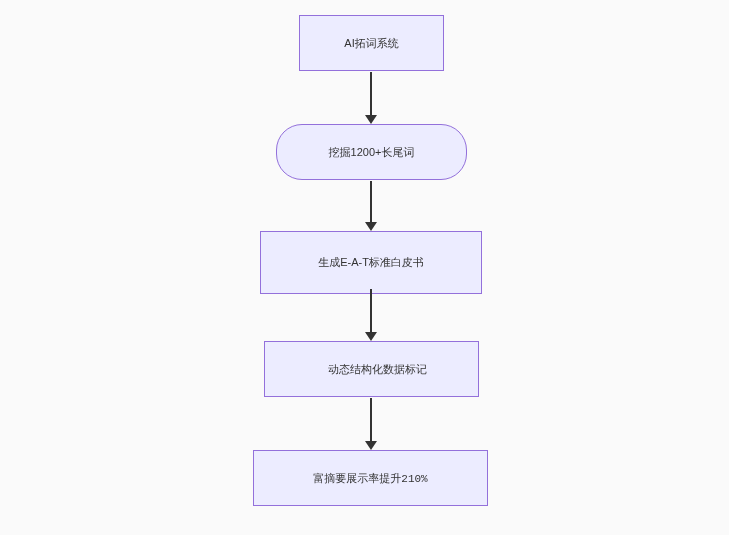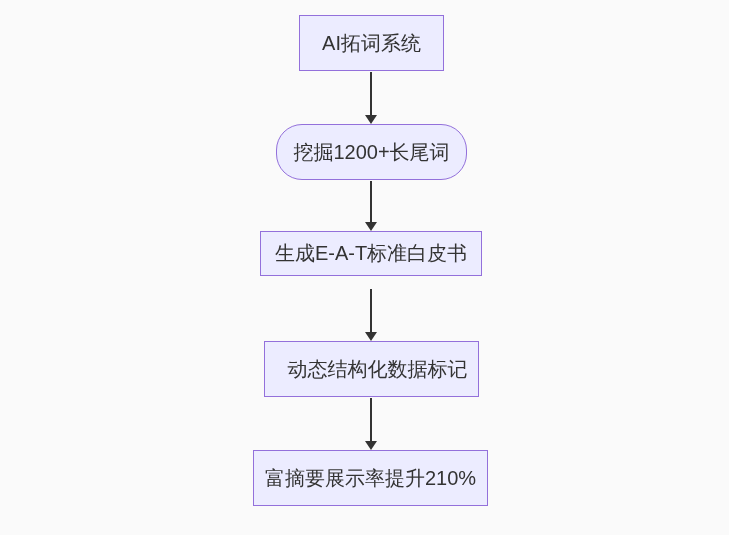--- a/index.html
+++ b/index.html
@@ -14,32 +14,32 @@
     height: 535px;
     background: #fafafa;
     overflow: hidden;
   }
   .node {
     position: absolute;
     box-sizing: border-box;
     background: #ECECFF;
     border: 1px solid #9370DB;
     color: #333333;
-    font-size: 20px;
+    font-size: 11px;
     display: flex;
     align-items: center;
     justify-content: center;
     text-align: center;
     white-space: nowrap;
   }
   .node-1 { left: 299px; top: 15px;  width: 145px; height: 56px; }
   .node-2 { left: 276px; top: 124px; width: 191px; height: 56px; border-radius: 26px; }
-  .node-3 { left: 260px; top: 231px; width: 222px; height: 45px; }
+  .node-3 { left: 260px; top: 231px; width: 222px; height: 63px; }
   .node-4 { left: 264px; top: 341px; width: 215px; height: 56px; padding-left: 12px; }
-  .node-5 { left: 253px; top: 450px; width: 235px; height: 56px; }
+  .node-5 { left: 253px; top: 450px; width: 235px; height: 56px; font-family: Liberation Mono, monospace; }
   .arrow {
     position: absolute;
     width: 12px;
     transform: translateX(-50%);
     display: flex;
     flex-direction: column;
     align-items: center;
   }
   .arrow-1 { left: 371px; top: 72px;  height: 52px; }
   .arrow-2 { left: 371px; top: 181px; height: 50px; }

